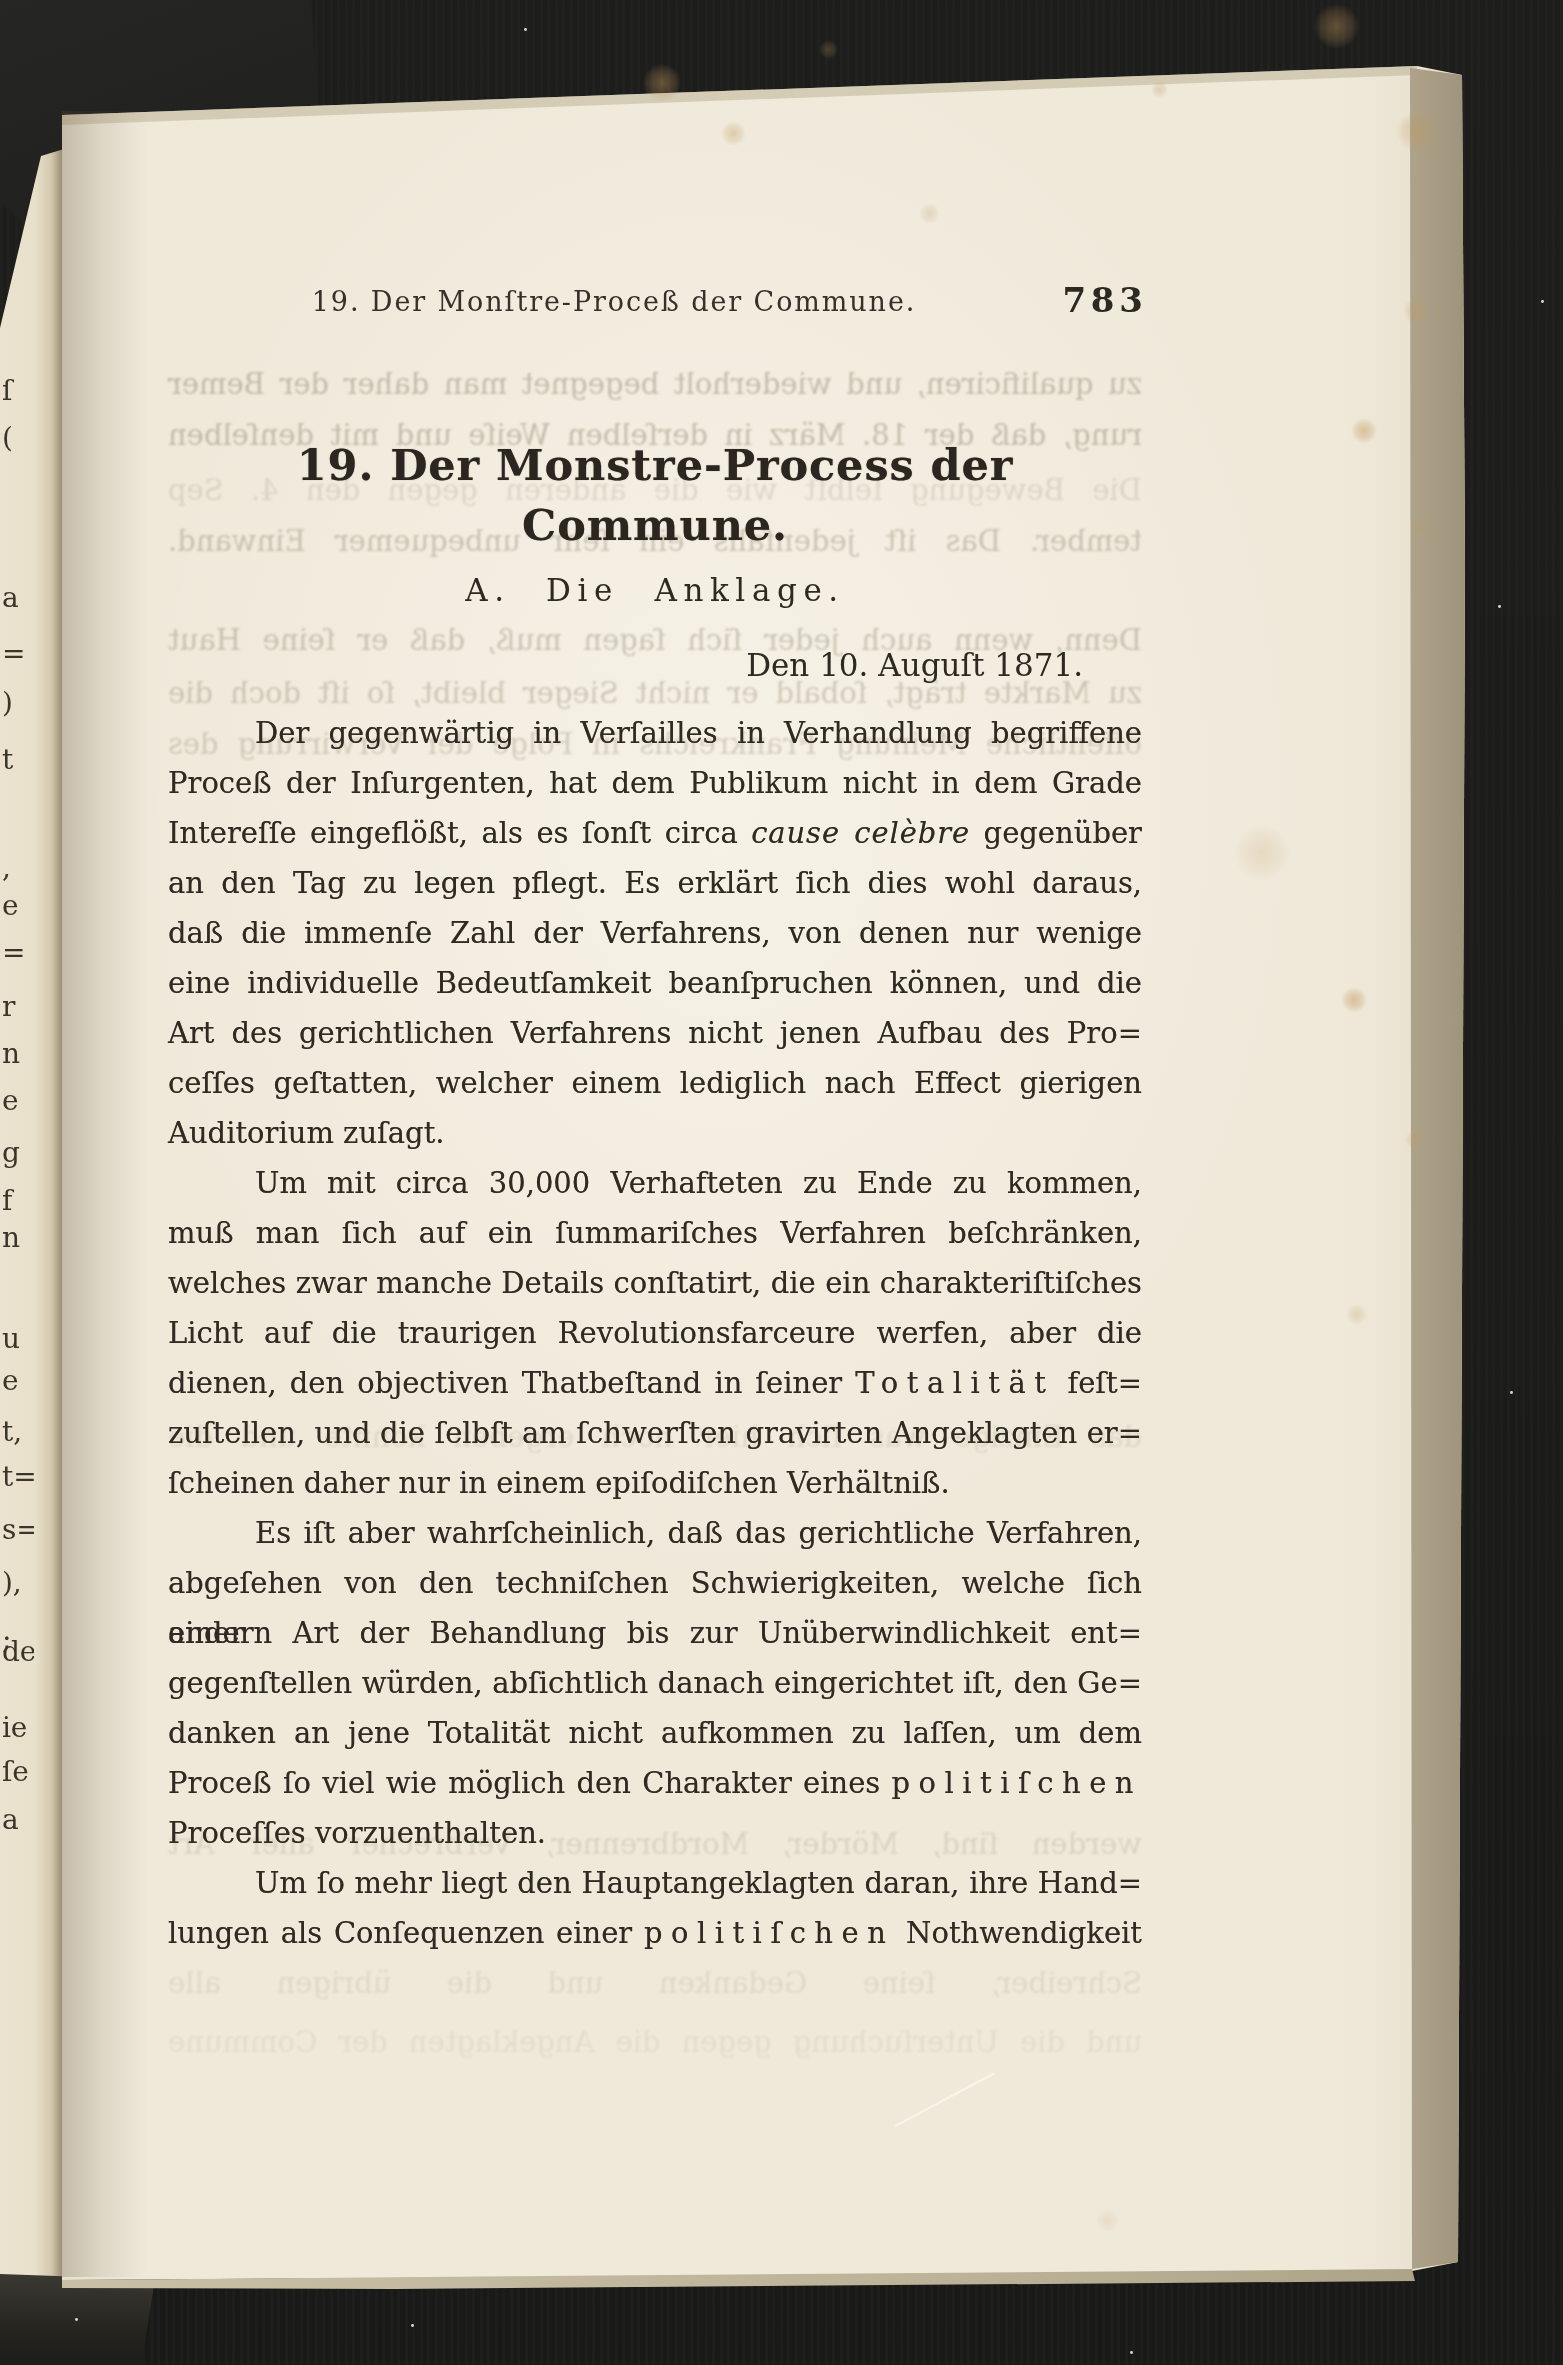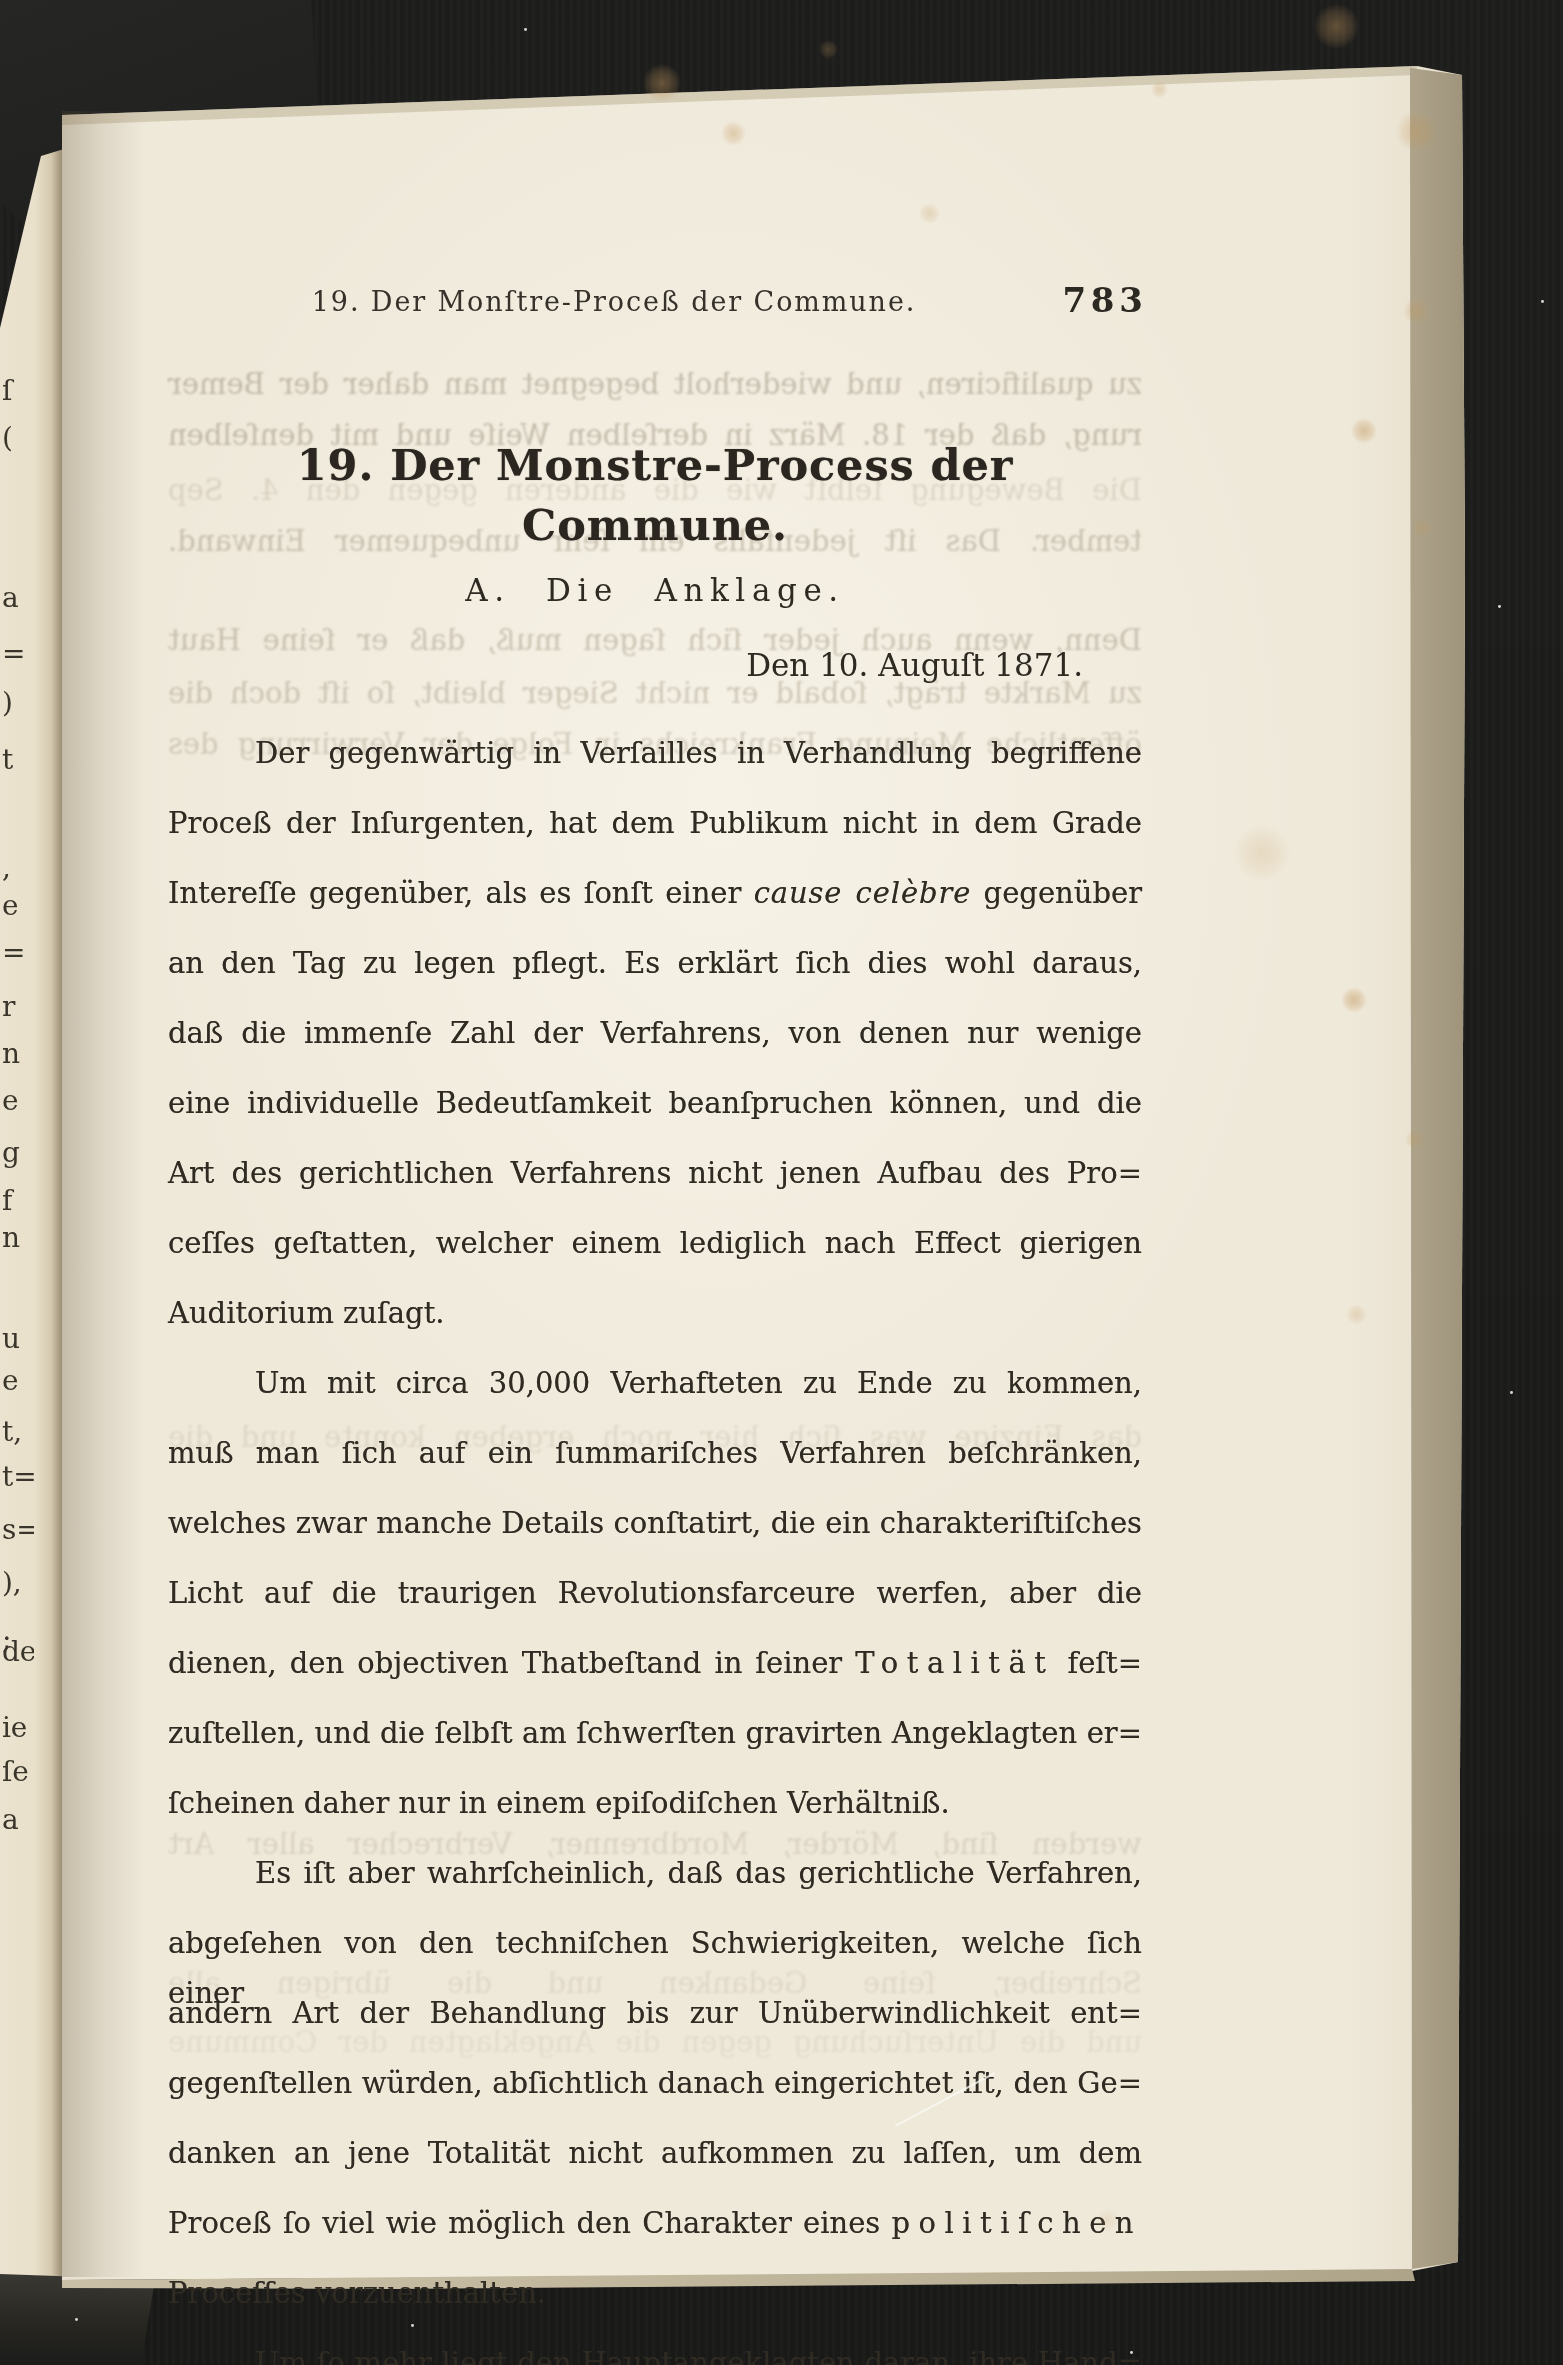--- a/index.html
+++ b/index.html
@@ -54,21 +54,21 @@
     font-size:43px; line-height:60px; font-weight:bold; letter-spacing:0.9px; color:#2b2720;
     text-shadow:0 0 0.9px rgba(43,39,32,0.55); }
   .section-heading { left:168px; top:568px; width:974px; text-align:center;
     font-size:31px; line-height:45px; letter-spacing:6.6px; word-spacing:19px; color:#2e2a22; }
   .dateline { left:168px; top:644px; width:915px; text-align:right;
     font-size:31px; line-height:43px; color:#2e2a22; }
 
   #body { left:168px; top:708px; width:974px; }
   .line { font-size:29px; line-height:50px; height:50px; white-space:normal;
     text-align:justify; text-align-last:justify; color:#2f2b23;
-    text-shadow:0 0 0.5px rgba(47,43,35,0.6);margin-top:20px; }
+    text-shadow:0 0 0.5px rgba(47,43,35,0.6); }
   .line.indent { padding-left:87px; }
   .line.end { text-align-last:left; }
   .sperr { letter-spacing:8.5px; }
   .antiqua { font-style:italic; letter-spacing:0.9px; }
 
   
   .ghost { left:168px; width:974px; height:38px;
     transform:scaleX(-1); text-align:justify; text-align-last:justify;
     font-size:29px; line-height:38px; color:#6e5f49; filter:blur(1.2px); }
 
@@ -139,21 +139,21 @@
 
   <div class="abs running-header">19. Der Monſtre-Proceß der Commune.</div>
   <div class="abs page-number">783</div>
   <div class="abs chapter-title">19. Der Monstre-Process der Commune.</div>
   <div class="abs section-heading">A. Die Anklage.</div>
   <div class="abs dateline">Den 10. Auguſt 1871.</div>
 
   <div id="body" class="abs">
       <div class="line indent"><span>Der gegenwärtig in Verſailles in Verhandlung begriffene</span></div>
       <div class="line"><span>Proceß der Inſurgenten, hat dem Publikum nicht in dem Grade</span></div>
-      <div class="line"><span>Intereſſe gegenüber, als es ſonſt einer </span><span class="antiqua">cause celèbre</span><span> gegenüber</span></div>
+      <div class="line"><span>Intereſſe eingeflößt, als es ſonſt circa </span><span class="antiqua">cause celèbre</span><span> gegenüber</span></div>
       <div class="line"><span>an den Tag zu legen pflegt. Es erklärt ſich dies wohl daraus,</span></div>
       <div class="line"><span>daß die immenſe Zahl der Verfahrens, von denen nur wenige</span></div>
       <div class="line"><span>eine individuelle Bedeutſamkeit beanſpruchen können, und die</span></div>
       <div class="line"><span>Art des gerichtlichen Verfahrens nicht jenen Aufbau des Pro=</span></div>
       <div class="line"><span>ceſſes geſtatten, welcher einem lediglich nach Effect gierigen</span></div>
       <div class="line end"><span>Auditorium zuſagt.</span></div>
       <div class="line indent"><span>Um mit circa 30,000 Verhafteten zu Ende zu kommen,</span></div>
       <div class="line"><span>muß man ſich auf ein ſummariſches Verfahren beſchränken,</span></div>
       <div class="line"><span>welches zwar manche Details conſtatirt, die ein charakteriſtiſches</span></div>
       <div class="line"><span>Licht auf die traurigen Revolutionsfarceure werfen, aber die</span></div>

